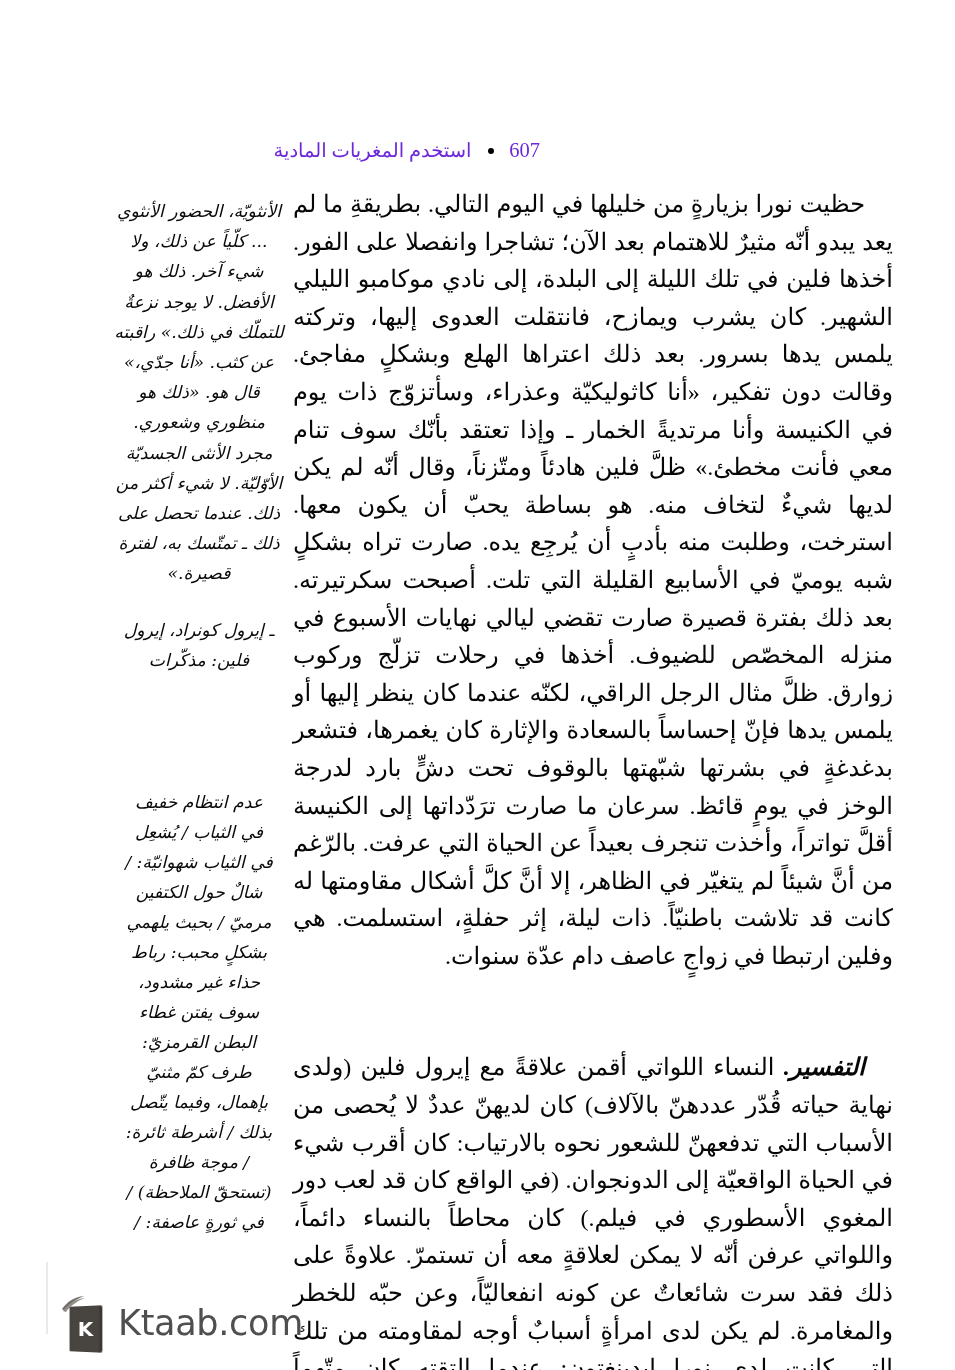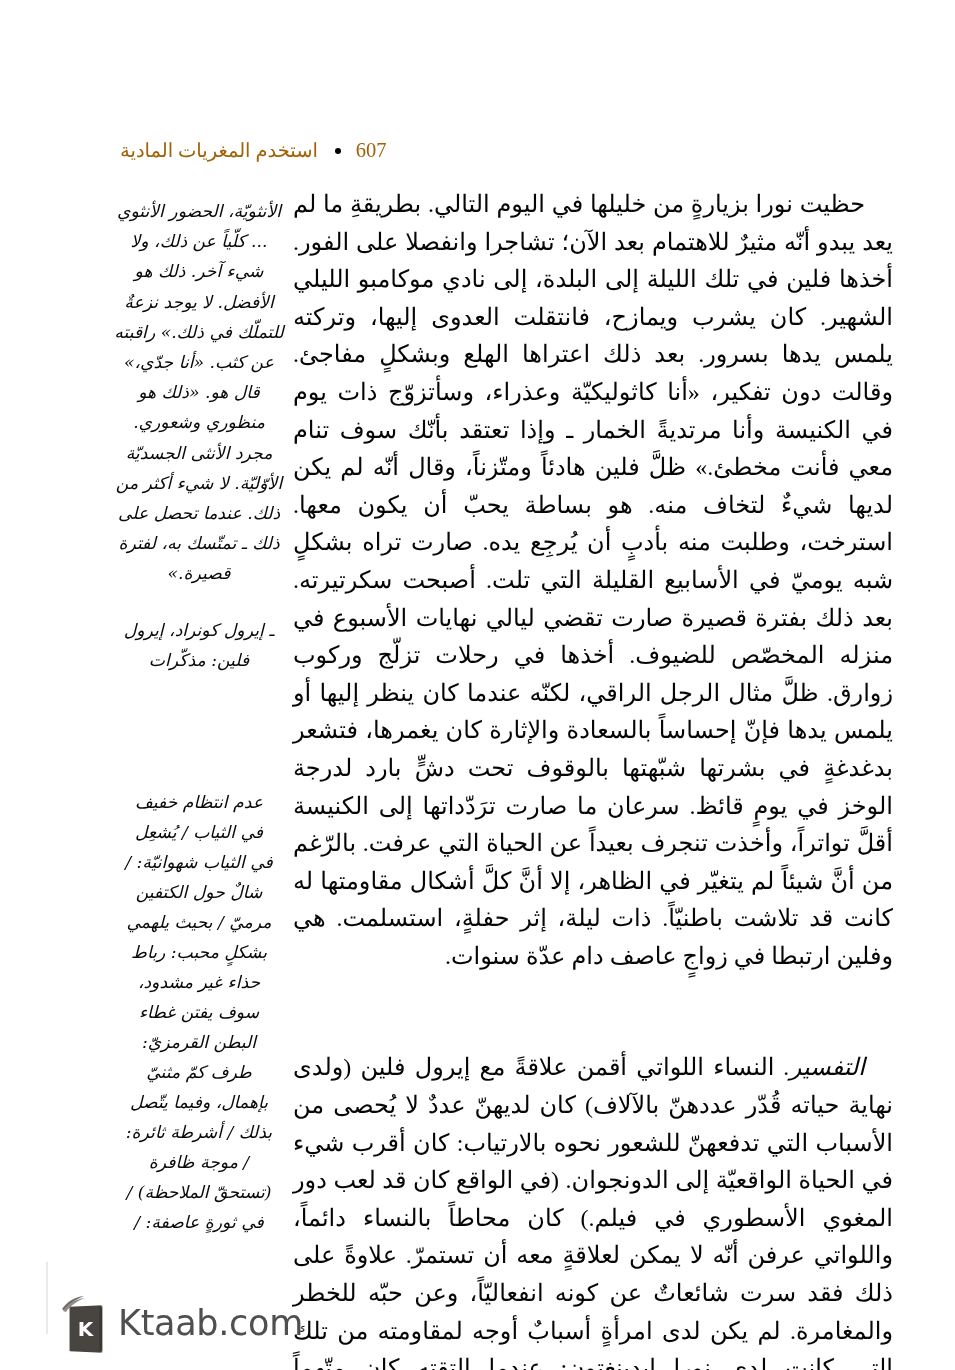--- a/index.html
+++ b/index.html
@@ -17,27 +17,27 @@
     font-family: "Liberation Serif", "DejaVu Serif", serif;
     color: #000000;
   }
 
   
   .running-head {
     position: absolute;
     top: 139px;
     right: 415px;
     width: 420px;
-    text-align: left;
+    text-align: right;
     direction: rtl;
     font-family: "Liberation Serif", "DejaVu Serif", serif;
     font-size: 19.5px;
     letter-spacing: 0px;
     white-space: nowrap;
-    color: #a16207;
+    color: #6d28d9;
   }
   .running-head .rh-title { font-size: 19.5px; }
   .running-head .rh-dot {
     display: inline-block;
     margin: 0 10px 0 12px;
     vertical-align: 3px;
     width: 6px; height: 6px;
     border-radius: 50%;
     background: #000;
   }
@@ -61,20 +61,21 @@
   }
   .body-col p {
     margin: 0;
     text-indent: 28px;
     text-align: justify;
   }
   .para-gap { height: 74px; }
   .lead-term {
     font-style: italic;
     font-family: "Liberation Serif", "DejaVu Serif", serif;
+    font-weight: bold;
   }
 
   
   .margin-col {
     position: absolute;
     top: 196px;
     left: 113px;
     width: 172px;
     direction: rtl;
     text-align: center;

